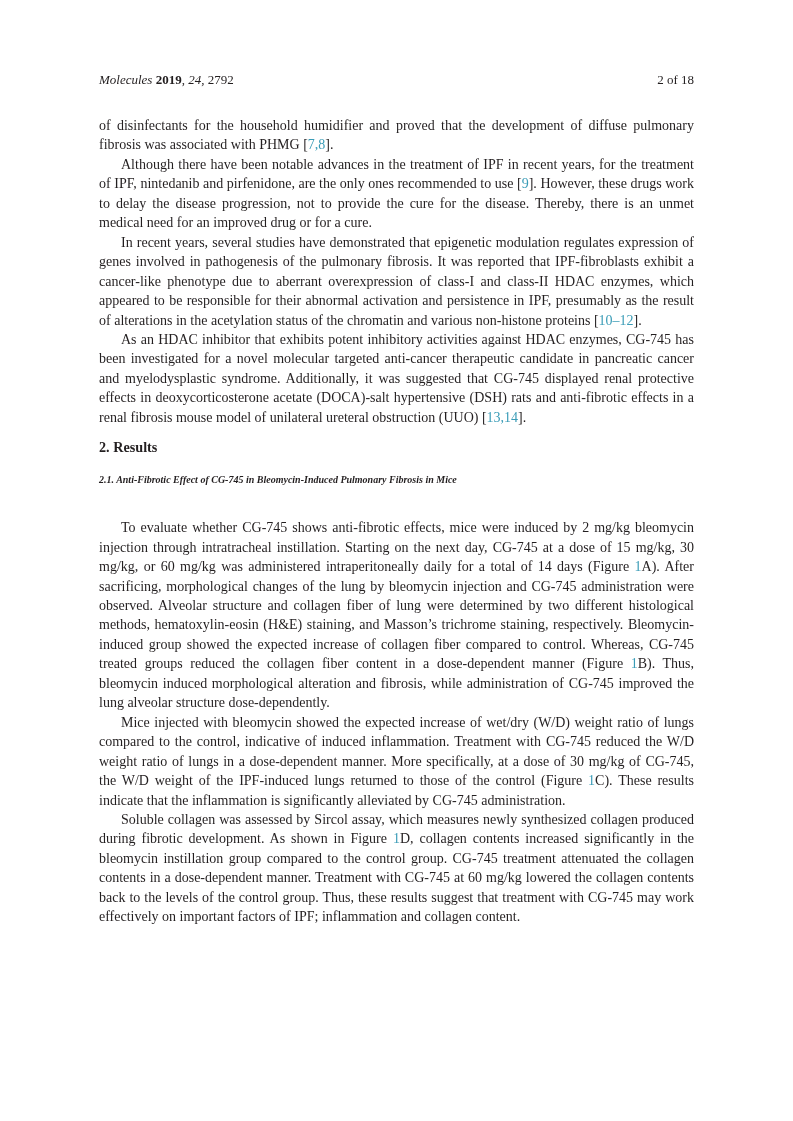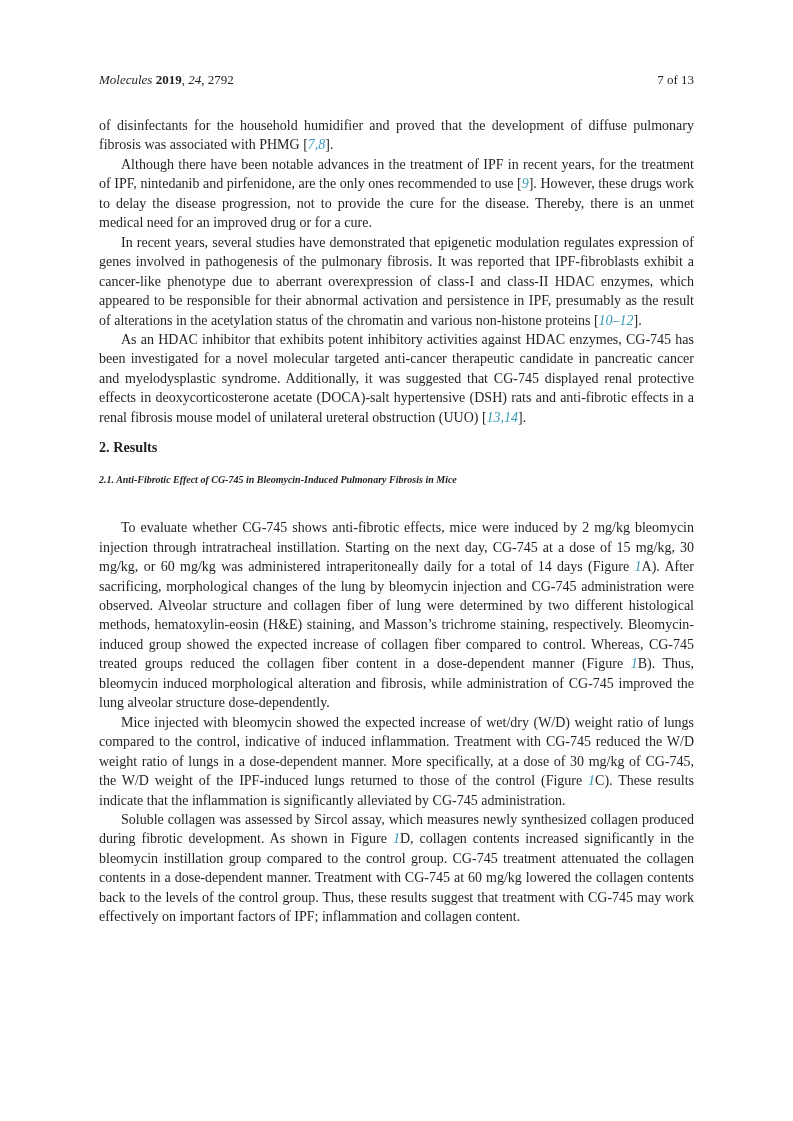--- a/index.html
+++ b/index.html
@@ -47,30 +47,29 @@
     font-weight: bold;
     font-style: italic;
     margin: 0 0 29px 0;
   }
   .italic { font-style: italic; }
   .bold { font-weight: bold; }
   .cite-link {
     color: var(--accent, #3a9cb7);
     text-decoration: none;
     cursor: pointer;
-    font-style: italic;
   }
 </style>
 </head>
 <body>
 
 <div class="page">
   <div class="running-head">
     <div><span class="italic">Molecules</span><span> </span><span class="bold">2019</span><span>, </span><span class="italic">24</span><span>, 2792</span></div>
-    <div>7 of 13</div>
+    <div>2 of 18</div>
   </div>
   <div class="article-body">
       <p><span>of disinfectants for the household humidifier and proved that the development of diffuse pulmonary fibrosis was associated with PHMG [</span><a class="cite-link">7,8</a><span>].</span></p>
       <p class="indent"><span>Although there have been notable advances in the treatment of IPF in recent years, for the treatment of IPF, nintedanib and pirfenidone, are the only ones recommended to use [</span><a class="cite-link">9</a><span>]. However, these drugs work to delay the disease progression, not to provide the cure for the disease. Thereby, there is an unmet medical need for an improved drug or for a cure.</span></p>
       <p class="indent"><span>In recent years, several studies have demonstrated that epigenetic modulation regulates expression of genes involved in pathogenesis of the pulmonary fibrosis. It was reported that IPF-fibroblasts exhibit a cancer-like phenotype due to aberrant overexpression of class-I and class-II HDAC enzymes, which appeared to be responsible for their abnormal activation and persistence in IPF, presumably as the result of alterations in the acetylation status of the chromatin and various non-histone proteins [</span><a class="cite-link">10–12</a><span>].</span></p>
       <p class="indent"><span>As an HDAC inhibitor that exhibits potent inhibitory activities against HDAC enzymes, CG-745 has been investigated for a novel molecular targeted anti-cancer therapeutic candidate in pancreatic cancer and myelodysplastic syndrome. Additionally, it was suggested that CG-745 displayed renal protective effects in deoxycorticosterone acetate (DOCA)-salt hypertensive (DSH) rats and anti-fibrotic effects in a renal fibrosis mouse model of unilateral ureteral obstruction (UUO) [</span><a class="cite-link">13,14</a><span>].</span></p>
       <h2>2. Results</h2>
       <h3>2.1. Anti-Fibrotic Effect of CG-745 in Bleomycin-Induced Pulmonary Fibrosis in Mice</h3>
       <p class="indent"><span>To evaluate whether CG-745 shows anti-fibrotic effects, mice were induced by 2 mg/kg bleomycin injection through intratracheal instillation. Starting on the next day, CG-745 at a dose of 15 mg/kg, 30 mg/kg, or 60 mg/kg was administered intraperitoneally daily for a total of 14 days (Figure </span><a class="cite-link">1</a><span>A). After sacrificing, morphological changes of the lung by bleomycin injection and CG-745 administration were observed. Alveolar structure and collagen fiber of lung were determined by two different histological methods, hematoxylin-eosin (H&amp;E) staining, and Masson’s trichrome staining, respectively. Bleomycin-induced group showed the expected increase of collagen fiber compared to control. Whereas, CG-745 treated groups reduced the collagen fiber content in a dose-dependent manner (Figure </span><a class="cite-link">1</a><span>B). Thus, bleomycin induced morphological alteration and fibrosis, while administration of CG-745 improved the lung alveolar structure dose-dependently.</span></p>
       <p class="indent"><span>Mice injected with bleomycin showed the expected increase of wet/dry (W/D) weight ratio of lungs compared to the control, indicative of induced inflammation. Treatment with CG-745 reduced the W/D weight ratio of lungs in a dose-dependent manner. More specifically, at a dose of 30 mg/kg of CG-745, the W/D weight of the IPF-induced lungs returned to those of the control (Figure </span><a class="cite-link">1</a><span>C). These results indicate that the inflammation is significantly alleviated by CG-745 administration.</span></p>

